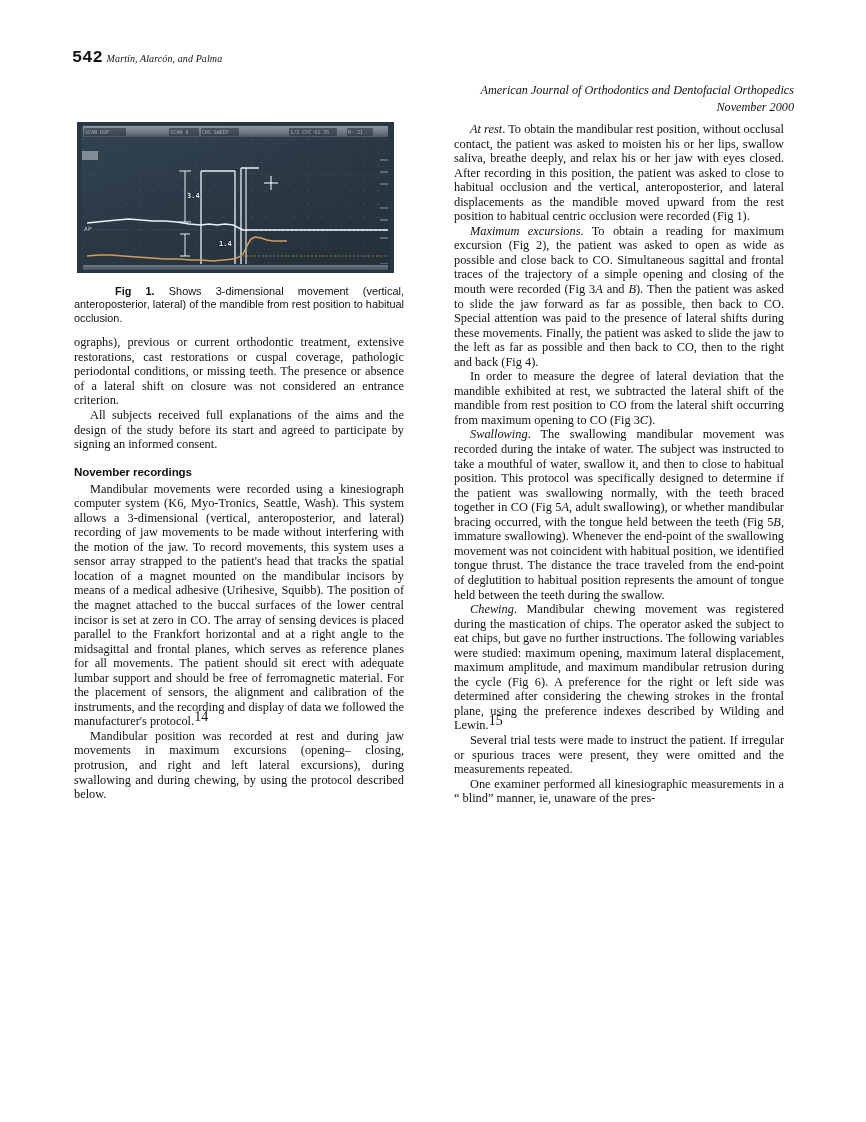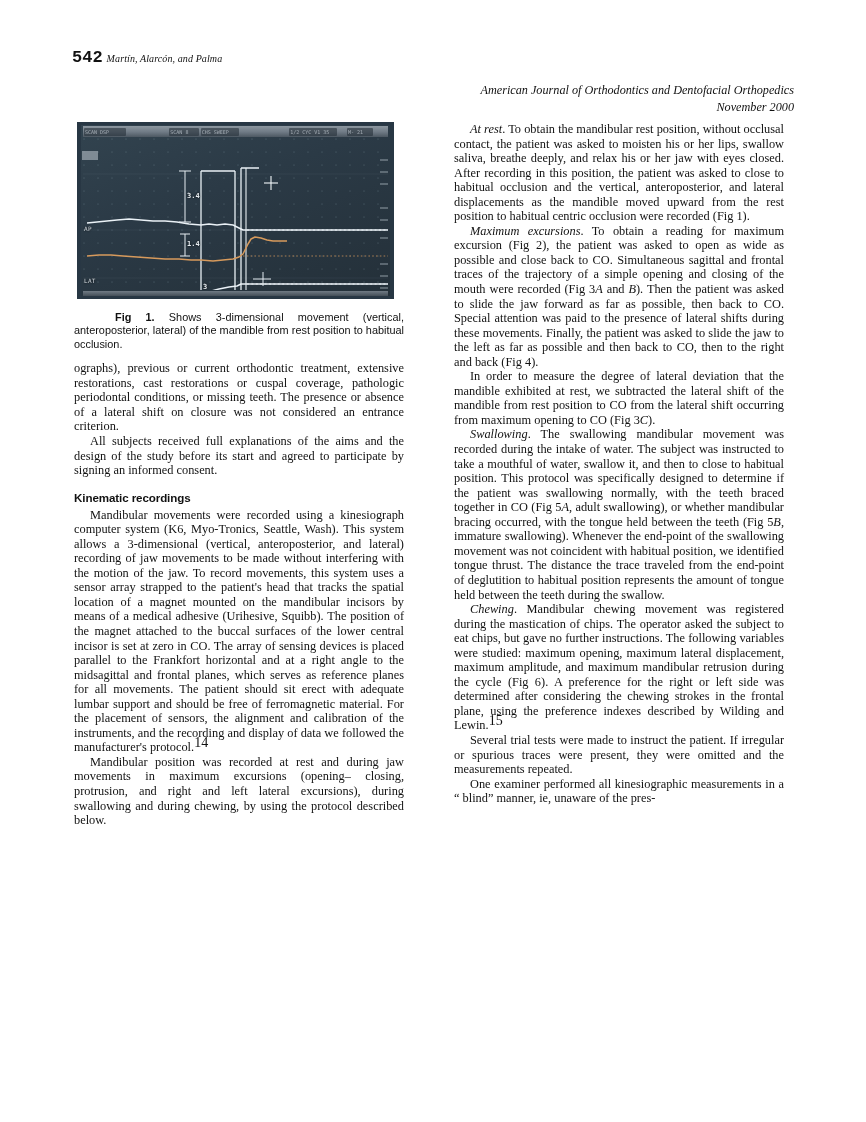--- a/index.html
+++ b/index.html
@@ -109,21 +109,21 @@
   
   .figure-block {
     position: absolute;
     left: 74px;
     top: 122px;
     width: 330px;
   }
   .fig-img {
     position: relative;
     width: 317px;
-    height: 177px;
+    height: 151px;
     background: #283744;
     overflow: hidden;
     margin-left: 3px;
   }
   .scr {
     position: absolute;
     left: 4px;  top: 3px;
     right: 4px; bottom: 3px;
     background: linear-gradient(160deg,#32434f 0%, #2b3a46 40%, #243039 100%);
     overflow: hidden;
@@ -288,39 +288,39 @@
               <path d="M160,118 L305,118" stroke="#d79a5c" stroke-width="1.1" fill="none" stroke-dasharray="1.6 2.2" opacity=".75"></path>
 
               <path d="M4,156 L16,155 L28,155 L42,155 L56,155 L70,156 L84,156 L96,157 L108,157 L118,156 L128,153 L136,151 L146,149 L154,148 L158,146 L162,146 L170,146 L182,146 L198,146 L216,146 L240,146 L268,146 L295,146 L305,146" stroke="#eaf1f6" stroke-width="1.4" fill="none" stroke-linejoin="round"></path>
               <path d="M164,146 L305,146" stroke="#eaf1f6" stroke-width="1.2" fill="none" stroke-dasharray="2 2.4" opacity=".85"></path>
             </svg>
 
             <span class="trace-label" style="left:1px; top:84px;">AP</span>
             <span class="trace-label" style="left:1px; top:136px;">LAT</span>
 
             <span class="meas-label" style="left:104px; top:51px;">3.4</span>
-            <span class="meas-label" style="left:104px; top:99px;">1.4</span>
+            <span class="meas-label" style="left:104px; top:99px;padding-left:32px;">1.4</span>
             <span class="meas-label" style="left:120px; top:142px;">3</span>
           </div>
 
           <div class="botbar"></div>
         </div>
       </div>
 
       <div class="fig-cap">
         <b>Fig 1.</b><span> Shows 3-dimensional movement (vertical, anteroposterior, lateral) of the mandible from rest position to habitual occlusion.</span>
       </div>
     </div>
 
     <div class="gap-sm"></div>
 
     <div id="left-body">
         <p class="noindent"><span>ographs), previous or current orthodontic treatment, extensive restorations, cast restorations or cuspal coverage, pathologic periodontal conditions, or missing teeth. The presence or absence of a lateral shift on closure was not considered an entrance criterion.</span></p>
         <p><span>All subjects received full explanations of the aims and the design of the study before its start and agreed to participate by signing an informed consent.</span></p>
-        <div class="sec-head">Kinematic recordings</div>
+        <div class="sec-head">November recordings</div>
         <p><span>Mandibular movements were recorded using a kinesiograph computer system (K6, Myo-Tronics, Seattle, Wash). This system allows a 3-dimensional (vertical, anteroposterior, and lateral) recording of jaw movements to be made without interfering with the motion of the jaw. To record movements, this system uses a sensor array strapped to the patient's head that tracks the spatial location of a magnet mounted on the mandibular incisors by means of a medical adhesive (Urihesive, Squibb). The position of the magnet attached to the buccal surfaces of the lower central incisor is set at zero in CO. The array of sensing devices is placed parallel to the Frankfort horizontal and at a right angle to the midsagittal and frontal planes, which serves as reference planes for all movements. The patient should sit erect with adequate lumbar support and should be free of ferromagnetic material. For the placement of sensors, the alignment and calibration of the instruments, and the recording and display of data we followed the manufacturer's protocol.</span><sup>14</sup></p>
         <p><span>Mandibular position was recorded at rest and during jaw movements in maximum excursions (opening– closing, protrusion, and right and left lateral excursions), during swallowing and during chewing, by using the  protocol described below.</span></p>
       </div>
   </div>
 
   <div class="col col-right">
     <div id="right-body">
         <p><i>At rest</i><span>. To obtain the mandibular rest position, without occlusal contact, the patient was asked to moisten his or her lips, swallow saliva, breathe deeply, and relax his or her jaw with eyes closed. After recording in this position, the patient was asked to close to habitual occlusion and the vertical, anteroposterior, and lateral displacements as the mandible moved upward from the rest position to habitual centric occlusion were recorded (Fig 1).</span></p>
         <p><i>Maximum excursions</i><span>. To obtain a reading for maximum excursion (Fig 2), the patient was asked to open as wide as possible and close back to CO. Simultaneous sagittal and frontal traces of the trajectory of a simple opening and closing of the mouth were recorded (Fig 3</span><i>A</i><span> and </span><i>B</i><span>). Then the patient was asked to slide the jaw forward as far as possible, then back to CO. Special attention was paid to the presence of lateral shifts during these movements. Finally, the patient was asked to slide the jaw to the left as far as possible and then back to CO, then to the right and back (Fig 4).</span></p>
         <p><span>In order to measure the degree of lateral deviation that the mandible exhibited at rest, we subtracted the lateral shift of the mandible from rest position to CO from the lateral shift occurring from maximum opening to CO (Fig 3</span><i>C</i><span>).</span></p>

